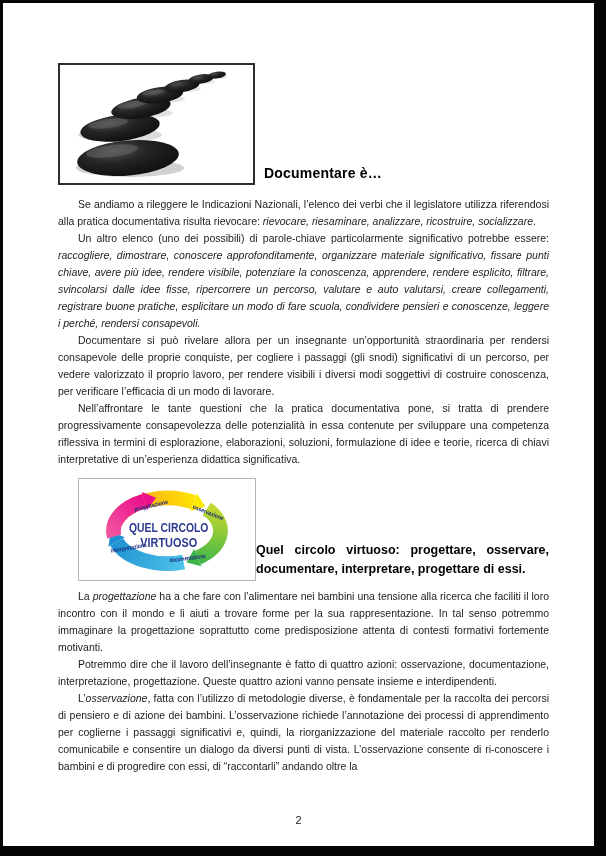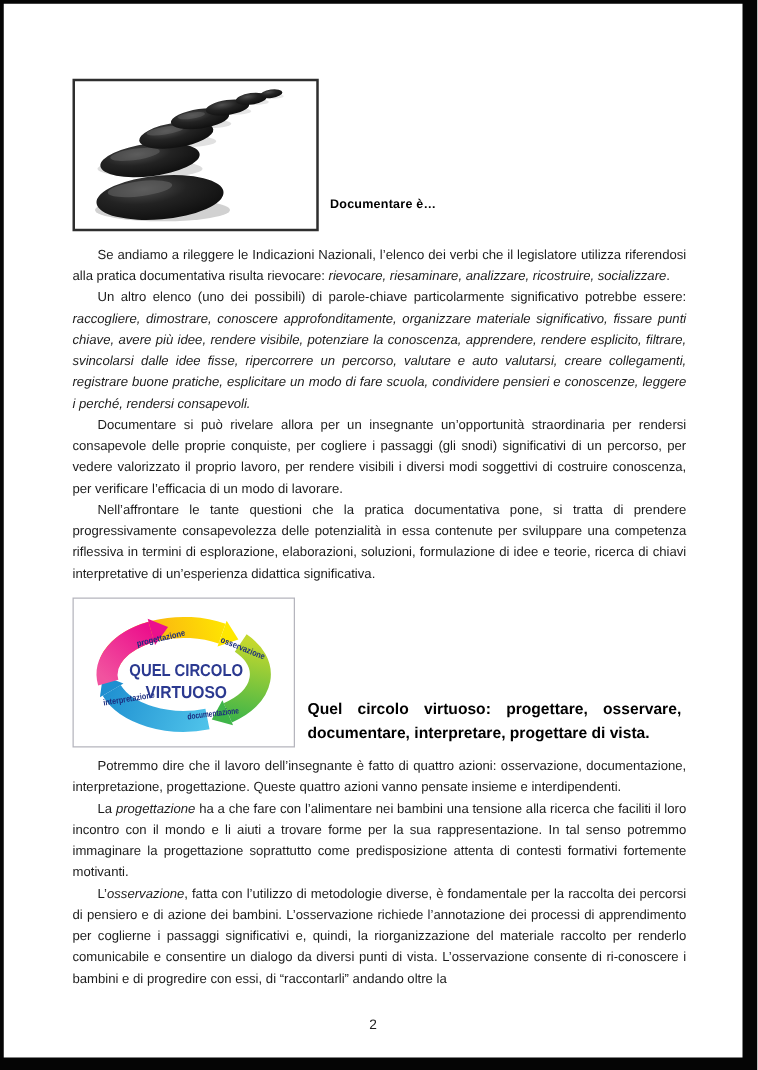--- a/index.html
+++ b/index.html
@@ -15,34 +15,34 @@
     overflow:hidden;
   }
   .inner{padding:0 45px 0 55px;}
   .row1{margin-top:60px;display:flex;align-items:flex-end;}
   .stones-frame{
     width:197px;height:122px;flex:none;
     border:2px solid #2e2e2e;box-sizing:border-box;background:#fff;
   }
   .stones-frame svg,.circle-frame svg{display:block;width:100%;height:100%;}
   .h1{
-    font-size:10px;font-weight:bold;color:#000;
-    margin:0 0 16px 9px;letter-spacing:.2px;white-space:nowrap;
+    font-size:14px;font-weight:bold;color:#000;
+    margin:0 0 4px 9px;letter-spacing:.2px;white-space:nowrap;
   }
   .block{margin-top:11px;}
   .block2{margin-top:7px;}
   p.par{margin:0;font-size:10.5px;line-height:17px;text-align:justify;text-indent:20px;}
   .it{font-style:italic;}
   .row2{margin-top:10px;display:flex;align-items:flex-end;}
   .circle-frame{
-    width:178px;height:120px;flex:none;margin-left:0;
+    width:178px;height:103px;flex:none;margin-left:20px;
     border:1px solid #b5b5bd;box-sizing:border-box;background:#fff;
   }
   .h2{
-    width:299px;margin-left:10px;margin-bottom:2px;
+    width:299px;margin-bottom:2px;
     font-weight:bold;font-size:12.5px;line-height:19px;color:#000;
   }
   .h2 .l1{text-align:justify;text-align-last:justify;}
   .h2 .l2{white-space:nowrap;}
   .footer{
     position:absolute;left:0;right:0;bottom:20px;
     text-align:center;font-size:11px;color:#1c1c1c;
   }
   svg text{font-family:"Liberation Sans",sans-serif;}
 </style>
@@ -139,26 +139,26 @@
           <text transform="translate(136,41) rotate(22)" text-anchor="middle" font-size="7" font-weight="bold" textLength="38" lengthAdjust="spacingAndGlyphs" fill="#1B2C7E">osservazione</text>
           <text transform="translate(113,94) rotate(-7)" text-anchor="middle" font-size="7" font-weight="bold" textLength="42" lengthAdjust="spacingAndGlyphs" fill="#1B2C7E">documentazione</text>
           <text transform="translate(45,82) rotate(-9)" text-anchor="middle" font-size="7" font-weight="bold" textLength="42" lengthAdjust="spacingAndGlyphs" fill="#1B2C7E">interpretazione</text>
 
           <text x="91" y="61" text-anchor="middle" font-size="14" font-weight="bold" textLength="92" lengthAdjust="spacingAndGlyphs" fill="#2B3990">QUEL CIRCOLO</text>
           <text x="91" y="79" text-anchor="middle" font-size="14" font-weight="bold" textLength="66" lengthAdjust="spacingAndGlyphs" fill="#2B3990">VIRTUOSO</text>
         </svg>
       </div>
       <div class="h2">
         <div class="l1">Quel circolo virtuoso: progettare, osservare,</div>
-        <div class="l2">documentare, interpretare, progettare di vista.</div>
+        <div class="l2">documentare, interpretare, progettare di essi.</div>
       </div>
     </div>
 
     <div class="block block2">
+      <p class="par"><span>La </span><span class="it">progettazione</span><span> ha a che fare con l’alimentare nei bambini una tensione alla ricerca che faciliti il loro incontro con il mondo e li aiuti a trovare forme per la sua rappresentazione. In tal senso potremmo immaginare la progettazione soprattutto come predisposizione attenta di contesti formativi fortemente motivanti.</span></p>
       <p class="par"><span>Potremmo dire che il lavoro dell’insegnante è fatto di quattro azioni: osservazione, documentazione, interpretazione, progettazione. Queste quattro azioni vanno pensate insieme e interdipendenti.</span></p>
-      <p class="par"><span>La </span><span class="it">progettazione</span><span> ha a che fare con l’alimentare nei bambini una tensione alla ricerca che faciliti il loro incontro con il mondo e li aiuti a trovare forme per la sua rappresentazione. In tal senso potremmo immaginare la progettazione soprattutto come predisposizione attenta di contesti formativi fortemente motivanti.</span></p>
       <p class="par"><span>L’</span><span class="it">osservazione</span><span>, fatta con l’utilizzo di metodologie diverse, è fondamentale per la raccolta dei percorsi di pensiero e di azione dei bambini. L’osservazione richiede l’annotazione dei processi di apprendimento per coglierne i passaggi significativi e, quindi, la riorganizzazione del materiale raccolto per renderlo comunicabile e consentire un dialogo da diversi punti di vista. L’osservazione consente di ri-conoscere i bambini e di progredire con essi, di “raccontarli” andando oltre la</span></p>
     </div>
 
   </div>
 
   <div class="footer">2</div>
 </div>
 
 </body></html>

